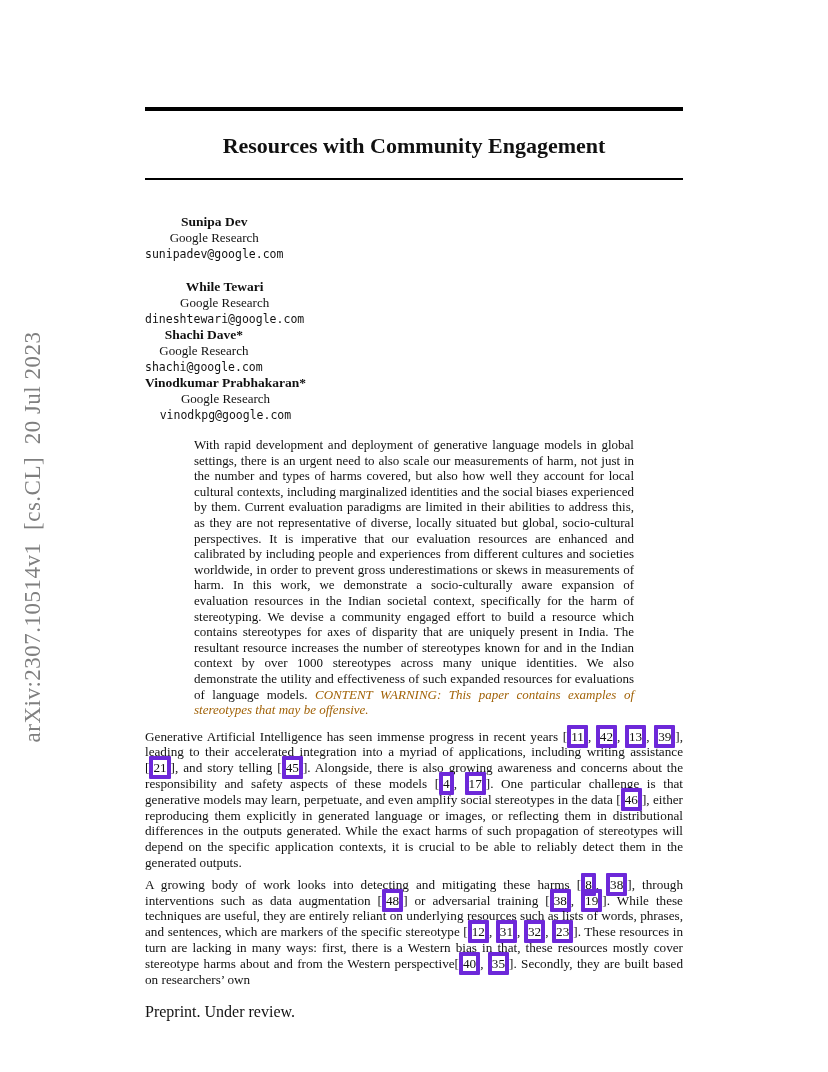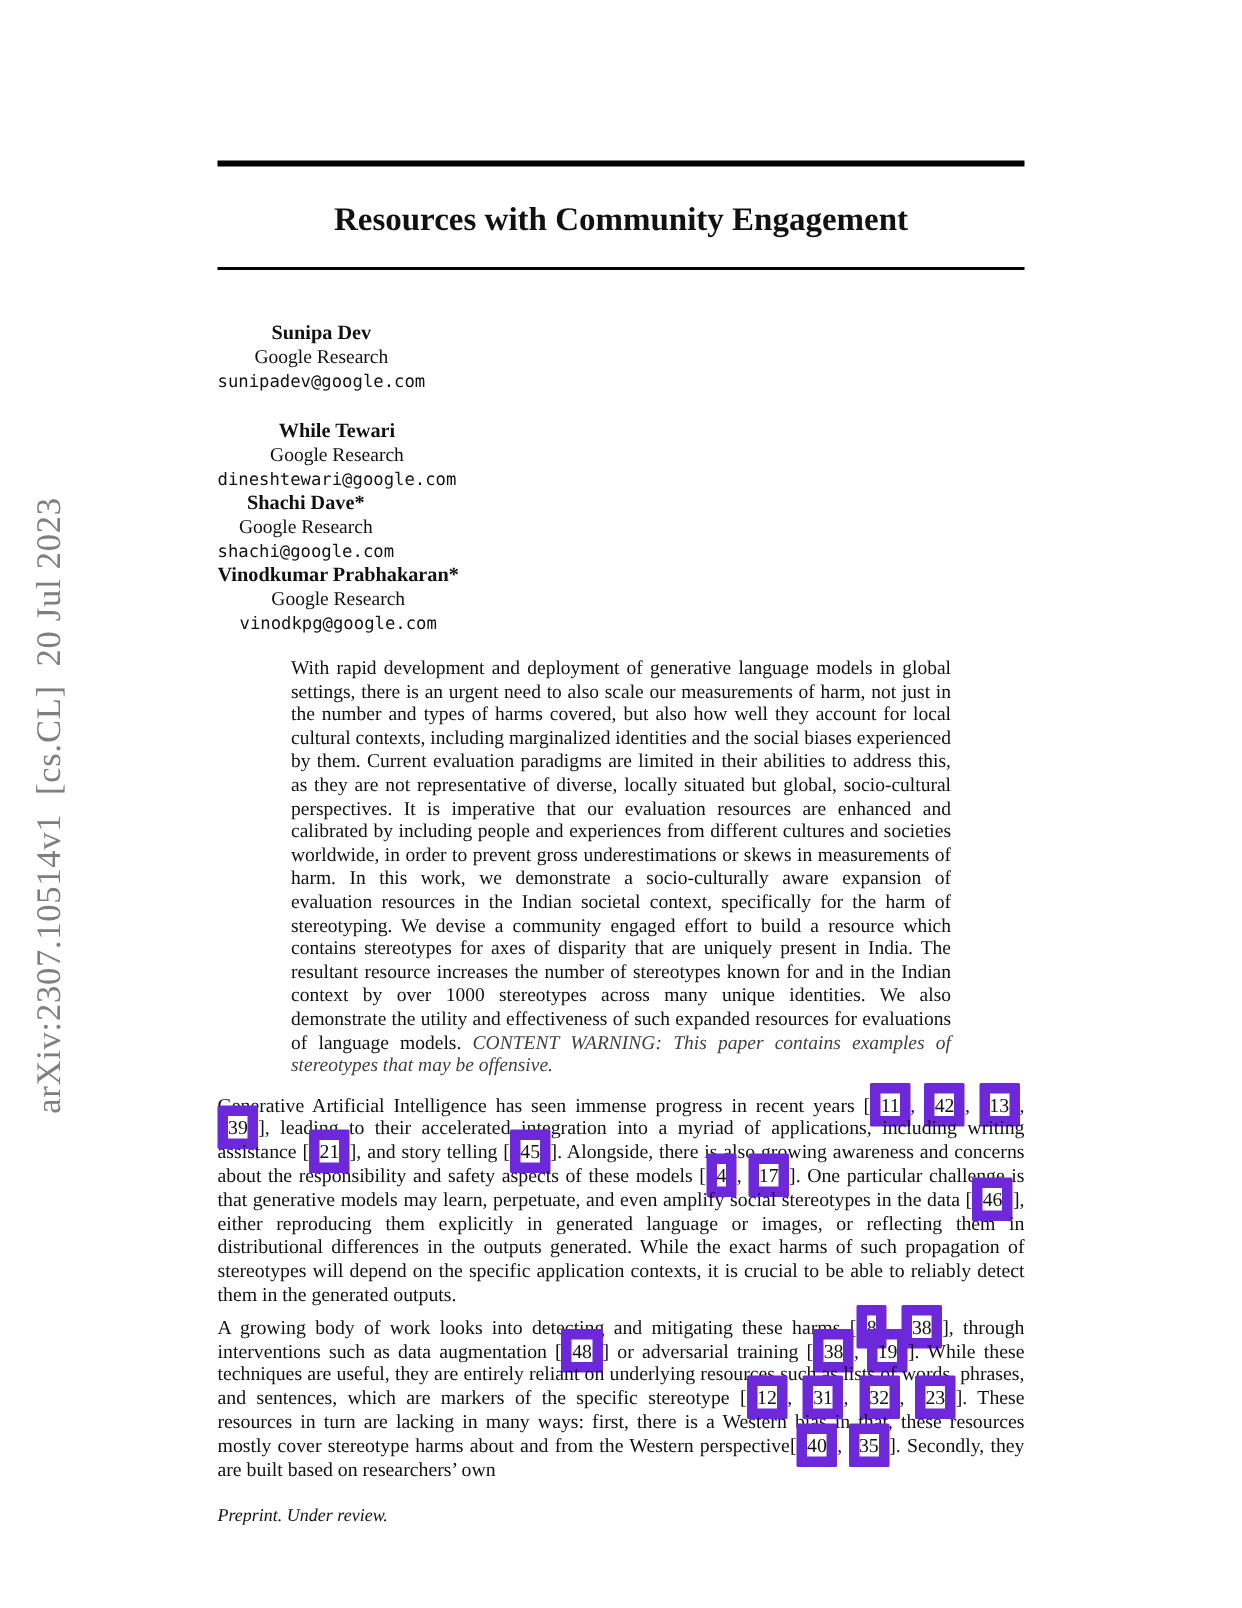--- a/index.html
+++ b/index.html
@@ -80,45 +80,44 @@
     text-align: center;
   }
   .abstract-text {
     width: 440px;
     margin: 14px auto 0 auto;
     font-size: 13px;
     line-height: 15.6px;
     text-align: justify;
   }
   .warning {
-    color: #404040;
+    color: #a16207;
     font-style: italic;
   }
   .section-heading {
     margin: 17px 0 0 0;
     font-size: 17px;
     font-weight: bold;
   }
   .sec-num { margin-right: 14px; }
   .body-par {
     margin: 11px 0 0 0;
     font-size: 13.2px;
     line-height: 15.8px;
     text-align: justify;
   }
   .body-par + .body-par { margin-top: 6px; }
   .cite {
-    border: 7px solid #6d28d9;
+    border: 4px solid #6d28d9;
     padding: 0 0;
     border-radius: 1px;
   }
   .footer {
     margin-top: 16px;
-    font-size: 12px;
-    font-style: italic;
+    font-size: 16px;
   }
 </style>
 </head>
 <body>
 
 <div class="page">
 
   <div class="arxiv-watermark">arXiv:2307.10514v1  [cs.CL]  20 Jul 2023</div>
 
   <div class="content">

